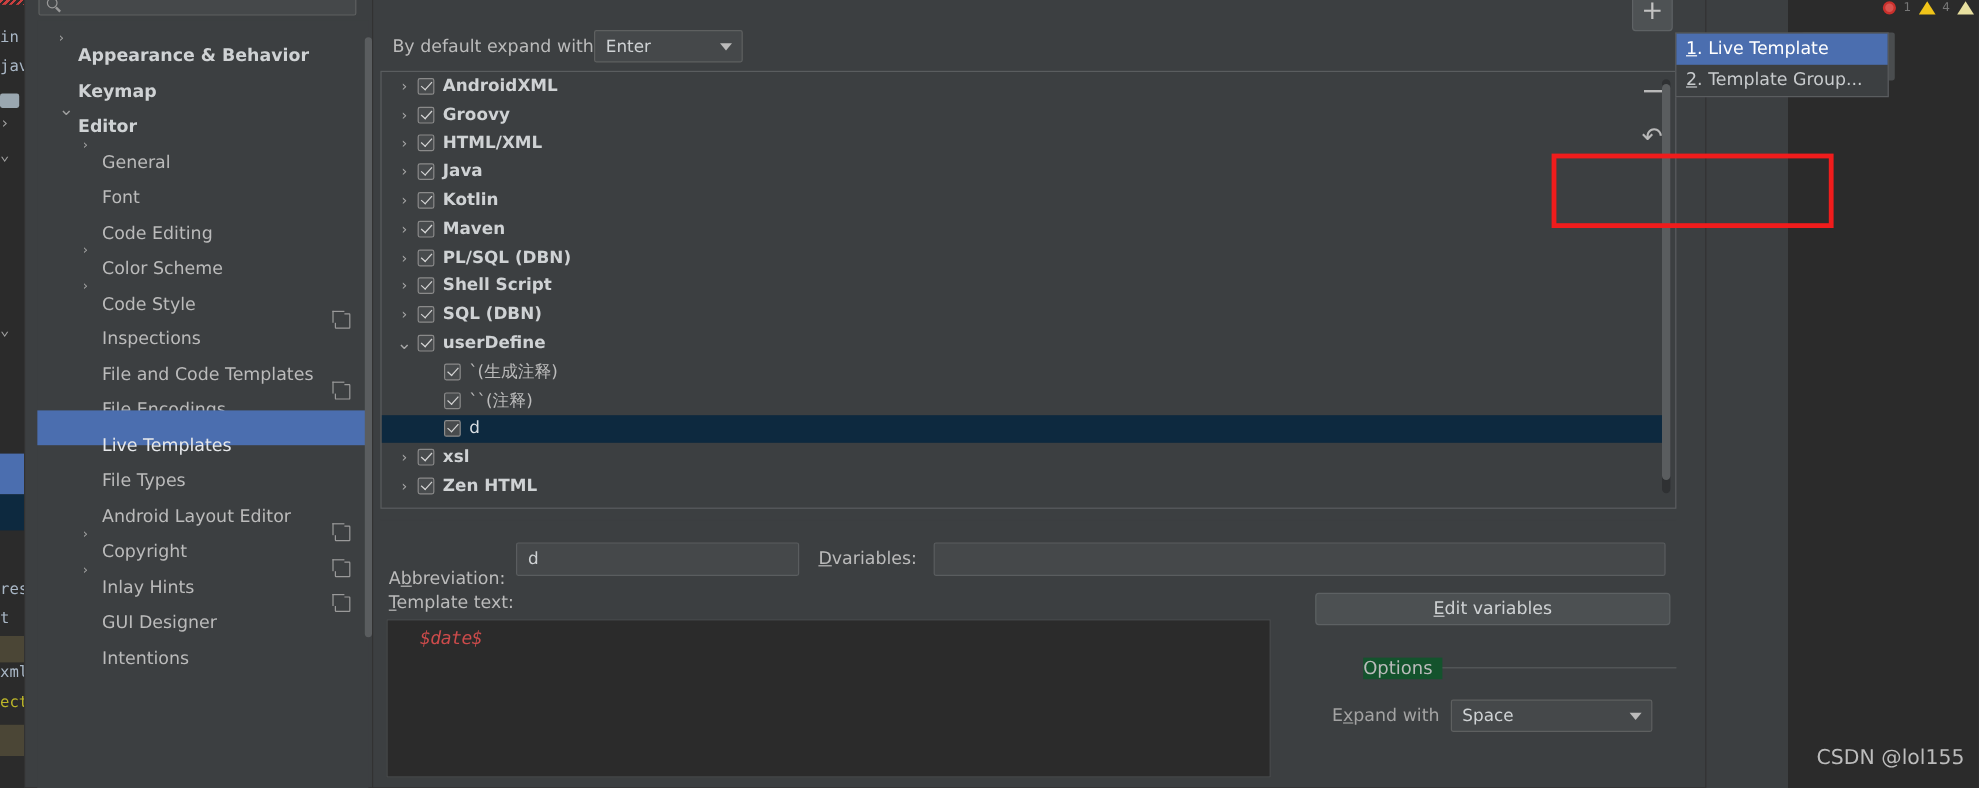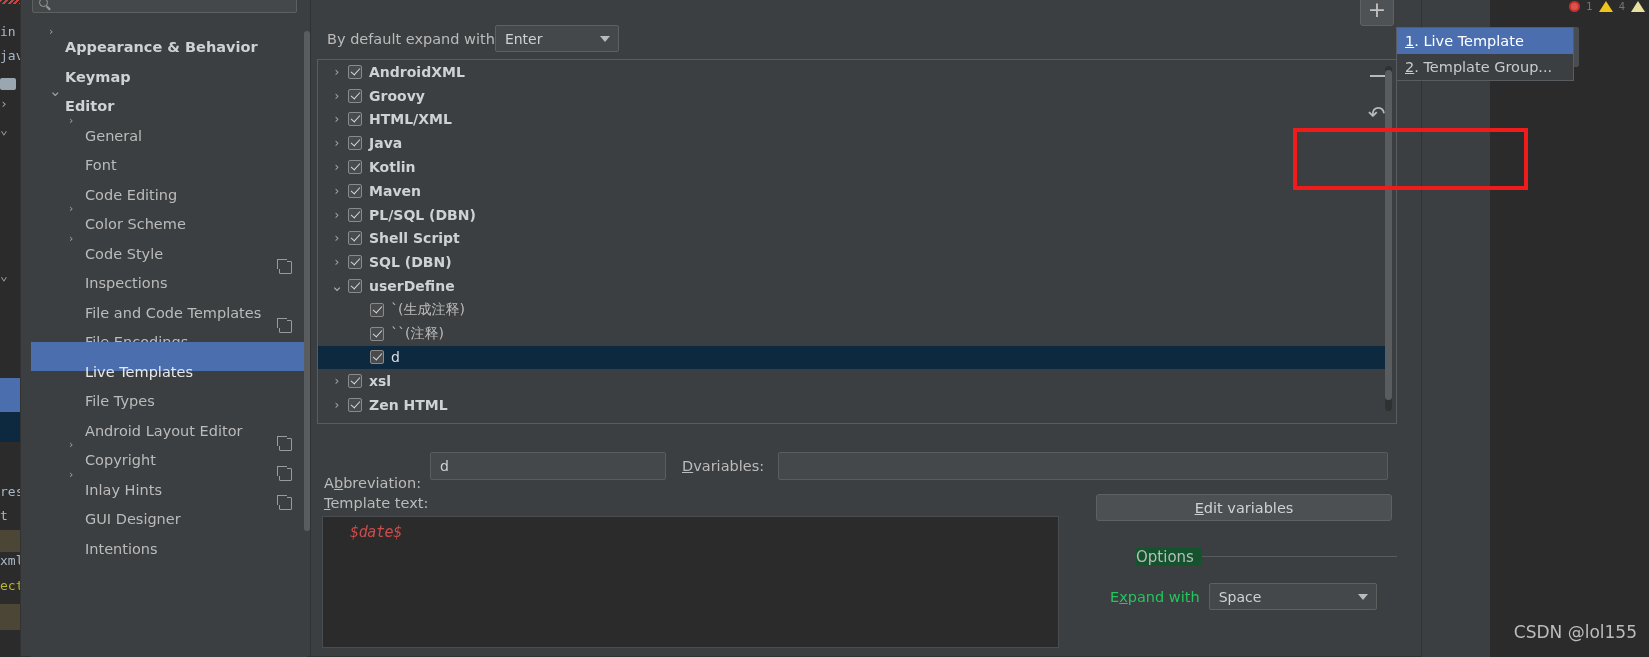--- a/index.html
+++ b/index.html
@@ -243,21 +243,21 @@
   .options-title {
     position: absolute; left: 0; top: -8px; font-size: 15px; color: #bbbbbb;
     background: #14532d; padding-right: 8px; margin-left: 44px;
   }
   .options-line {
     position: absolute; left: 70px; right: 0; top: 0px; height: 1px; background: #585b5d;
   }
   .expand-with-row {
     position: absolute; left: 18px; top: 27px; display: flex; align-items: center; gap: 9px;
   }
-  .expand-with-row .lab { font-size: 14.5px; color: #22c55e; }
+  .expand-with-row .lab { font-size: 14.5px; color: #a3a3a3; }
   .expand-with-row .lab u { text-decoration: underline; }
 
   .dlg-hline {
     position: absolute; left: 296px; top: 495px; width: 1125px; height: 1px;
     background: #4f5254;
   }
 
   .watermark {
     position: absolute; right: 12px; bottom: 15px; font-size: 17px; color: #bcbcbc;
     z-index: 70;

